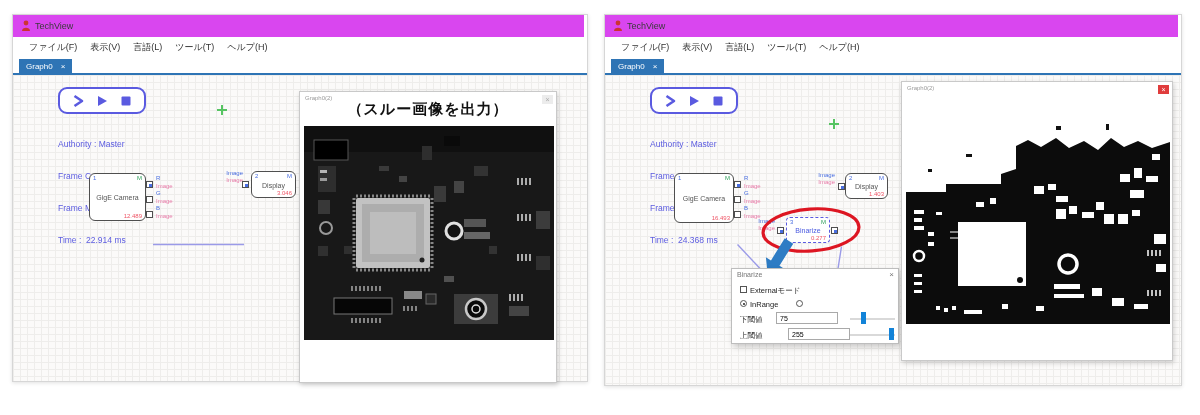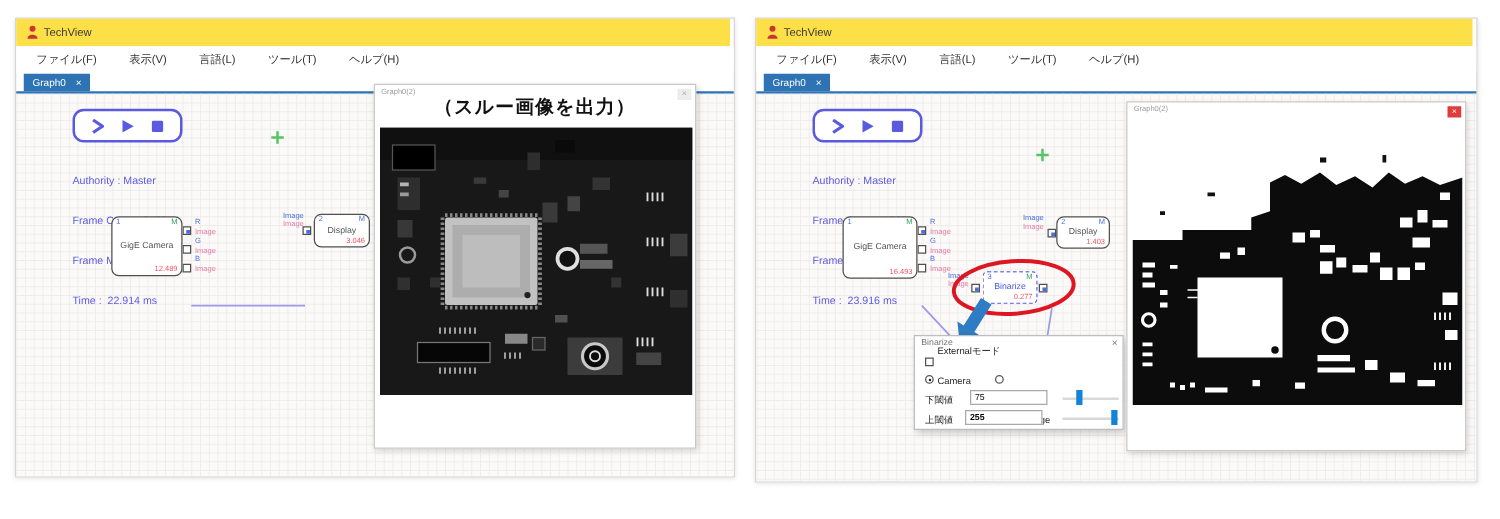--- a/index.html
+++ b/index.html
@@ -1,23 +1,23 @@
 <!DOCTYPE html>
 <html><head>
 <meta charset="utf-8">
 <style>
   * { margin:0; padding:0; box-sizing:border-box; }
   html,body { width:1200px; height:415px; background:#ffffff; font-family:"Liberation Sans", sans-serif; overflow:hidden; }
 
   .win { position:absolute; background:#fff; border:1px solid #d6d6d6; box-shadow:0 1px 4px rgba(0,0,0,.12); }
-  .titlebar { position:absolute; left:0; top:0; right:3px; height:22px; background:#fde047; }
+  .titlebar { position:absolute; left:0; top:0; right:3px; height:22px; background:#d946ef; }
   .app-icon { position:absolute; left:8px; top:5px; width:10px; height:12px; }
   .app-title { position:absolute; left:22px; top:6px; font-size:9px; color:#3a3a3a; }
   .menubar { position:absolute; left:0; top:22px; right:0; height:20px; background:#fff; display:flex; align-items:center; padding-left:16px; }
-  .menu-item { font-size:9px; color:#333; margin-right:26px; cursor:default; }
+  .menu-item { font-size:9px; color:#333; margin-right:13px; cursor:default; }
   .tabstrip { position:absolute; left:0; top:42px; right:0; height:18px; }
   .tab { position:absolute; left:6px; top:2px; height:14px; background:#2e74b5; color:#fff; font-size:8px; display:flex; align-items:center; padding:0 7px; gap:8px; }
   .tab-underline { position:absolute; left:0; right:0; top:16px; height:2px; background:#2e74b5; }
   .canvas { position:absolute; left:0; right:0; top:60px; bottom:0;
     background-color:#fbfaf9;
     background-image:linear-gradient(#eeedeb 1px, transparent 1px), linear-gradient(90deg, #eeedeb 1px, transparent 1px);
     background-size:7px 7px; }
 
   .toolbar { position:absolute; width:88px; height:27px; border:2px solid #5a5ae0; border-radius:9px; background:#fff; display:flex; align-items:center; justify-content:space-around; padding:0 6px; }
   .tbtn { width:16px; height:15px; display:flex; align-items:center; justify-content:center; cursor:pointer; }
@@ -155,21 +155,21 @@
   <div class="port" style="left:229px; top:166px;">
       <span class="dot"></span>
     </div>
   <div class="node" style="left:238px; top:156px; width:45px; height:27px;">
     <span class="n-num">2</span>
     <span class="n-flag blue">M</span>
     <span class="n-label">Display</span>
     <span class="n-time">3.046</span>
   </div>
 
-  <div class="viewer" style="left:286px; top:52px; width:258px; height:292px;padding-left:38px;">
+  <div class="viewer" style="left:286px; top:76px; width:258px; height:292px;padding-left:38px;">
     <span class="viewer-title">Graph0(2)</span>
     <span class="viewer-close gray">×</span>
     <div class="viewer-caption">（スルー画像を出力）</div>
     <svg class="photo" style="left:4px; top:34px;" width="250" height="214" viewBox="0 0 250 214">
       <rect x="0" y="0" width="250" height="214" fill="#181818"></rect>
       <rect x="0" y="0" width="250" height="26" fill="#101010"></rect>
       <rect x="10" y="14" width="34" height="20" fill="#000" stroke="#555" stroke-width="1"></rect>
       <rect x="14" y="40" width="18" height="26" fill="#2e2e2e"></rect>
       <rect x="16" y="44" width="7" height="3" fill="#b5b5b5"></rect>
       <rect x="16" y="52" width="7" height="3" fill="#9a9a9a"></rect>
@@ -270,21 +270,21 @@
       <svg width="14" height="14" viewBox="0 0 14 14">
           <rect x="2.5" y="2.5" width="9" height="9" rx="1" fill="#5a5ae0"></rect>
         </svg>
     </span>
   </div>
 
   <div class="status" style="left:45px; top:103px;">
     <div>Authority : Master</div>
     <div>Frame Count : 1597</div>
     <div>Frame Missed : 0</div>
-    <div>Time :  23.916 ms</div>
+    <div>Time :  24.368 ms</div>
   </div>
 
   <svg class="plus" style="left:223px; top:103px;" viewBox="0 0 12 12">
     <path d="M6 1 V11 M1 6 H11" stroke="#56c462" stroke-width="2"></path>
   </svg>
 
   <div class="node" style="left:69px; top:158px; width:60px; height:50px;">
     <span class="n-num">1</span>
     <span class="n-flag green">M</span>
     <span class="n-label">GigE Camera</span>
@@ -337,31 +337,31 @@
 
   <svg class="overlay" width="578" height="372" viewBox="0 0 578 372">
     <ellipse cx="206" cy="215" rx="48" ry="21" transform="rotate(-4 206 215)" fill="none" stroke="#dd1622" stroke-width="3.2"></ellipse>
     <path d="M-5,0 L5,0 L5,26 L11,26 L0,40 L-11,26 L-5,26 Z" transform="translate(184,226) rotate(32)" fill="#2e7cc4"></path>
   </svg>
 
   <div class="dialog" style="left:126px; top:253px; width:168px; height:76px;">
     <span class="dlg-title">Binarize</span>
     <span class="dlg-close">×</span>
     <span class="dlg-check" style="left:8px; top:17px;"></span>
-    <span class="dlg-label" style="left:18px; top:7px;">Externalモード</span>
+    <span class="dlg-label" style="left:18px; top:17px;">Externalモード</span>
     <span class="dlg-radio sel" style="left:8px; top:31px;"></span>
-    <span class="dlg-label" style="left:18px; top:31px;">Camera</span>
+    <span class="dlg-label" style="left:18px; top:31px;">InRange</span>
     <span class="dlg-radio" style="left:64px; top:31px;"></span>
     <span class="dlg-label" style="left:74px; top:31px;margin-top:31px;">OutRange</span>
     <span class="dlg-label" style="left:8px; top:46px;">下閾値</span>
     <input class="dlg-input" style="left: 44px; top: 43px;" value="75">
     <span class="slider-track" style="left:118px; top:49px;"></span>
     <span class="slider-handle" style="left:129px; top:43px;"></span>
     <span class="dlg-label" style="left:8px; top:62px;">上閾値</span>
-    <input class="dlg-input" style="left: 40px; top: 59px; font-weight: bold;" value="255">
+    <input class="dlg-input" style="left: 56px; top: 59px;" value="255">
     <span class="slider-track" style="left:118px; top:65px;"></span>
     <span class="slider-handle" style="left:157px; top:59px;"></span>
   </div>
 
   <div class="viewer" style="left:296px; top:66px; width:272px; height:280px;">
     <span class="viewer-title">Graph0(2)</span>
     <span class="viewer-close red">×</span>
     <svg class="photo" style="left:4px; top:32px;" width="264" height="232" viewBox="0 0 264 232">
       <rect x="0" y="0" width="264" height="232" fill="#ffffff"></rect>
       <path fill="#0c0c0c" d="M0,78 L40,78 L40,70 L95,70 L95,60 L110,55 L110,32 L122,26 L135,33 L150,24 L163,34 L178,27 L192,36 L205,24 L218,33 L232,27 L246,34 L264,28 L264,210 L0,210 Z"></path>

